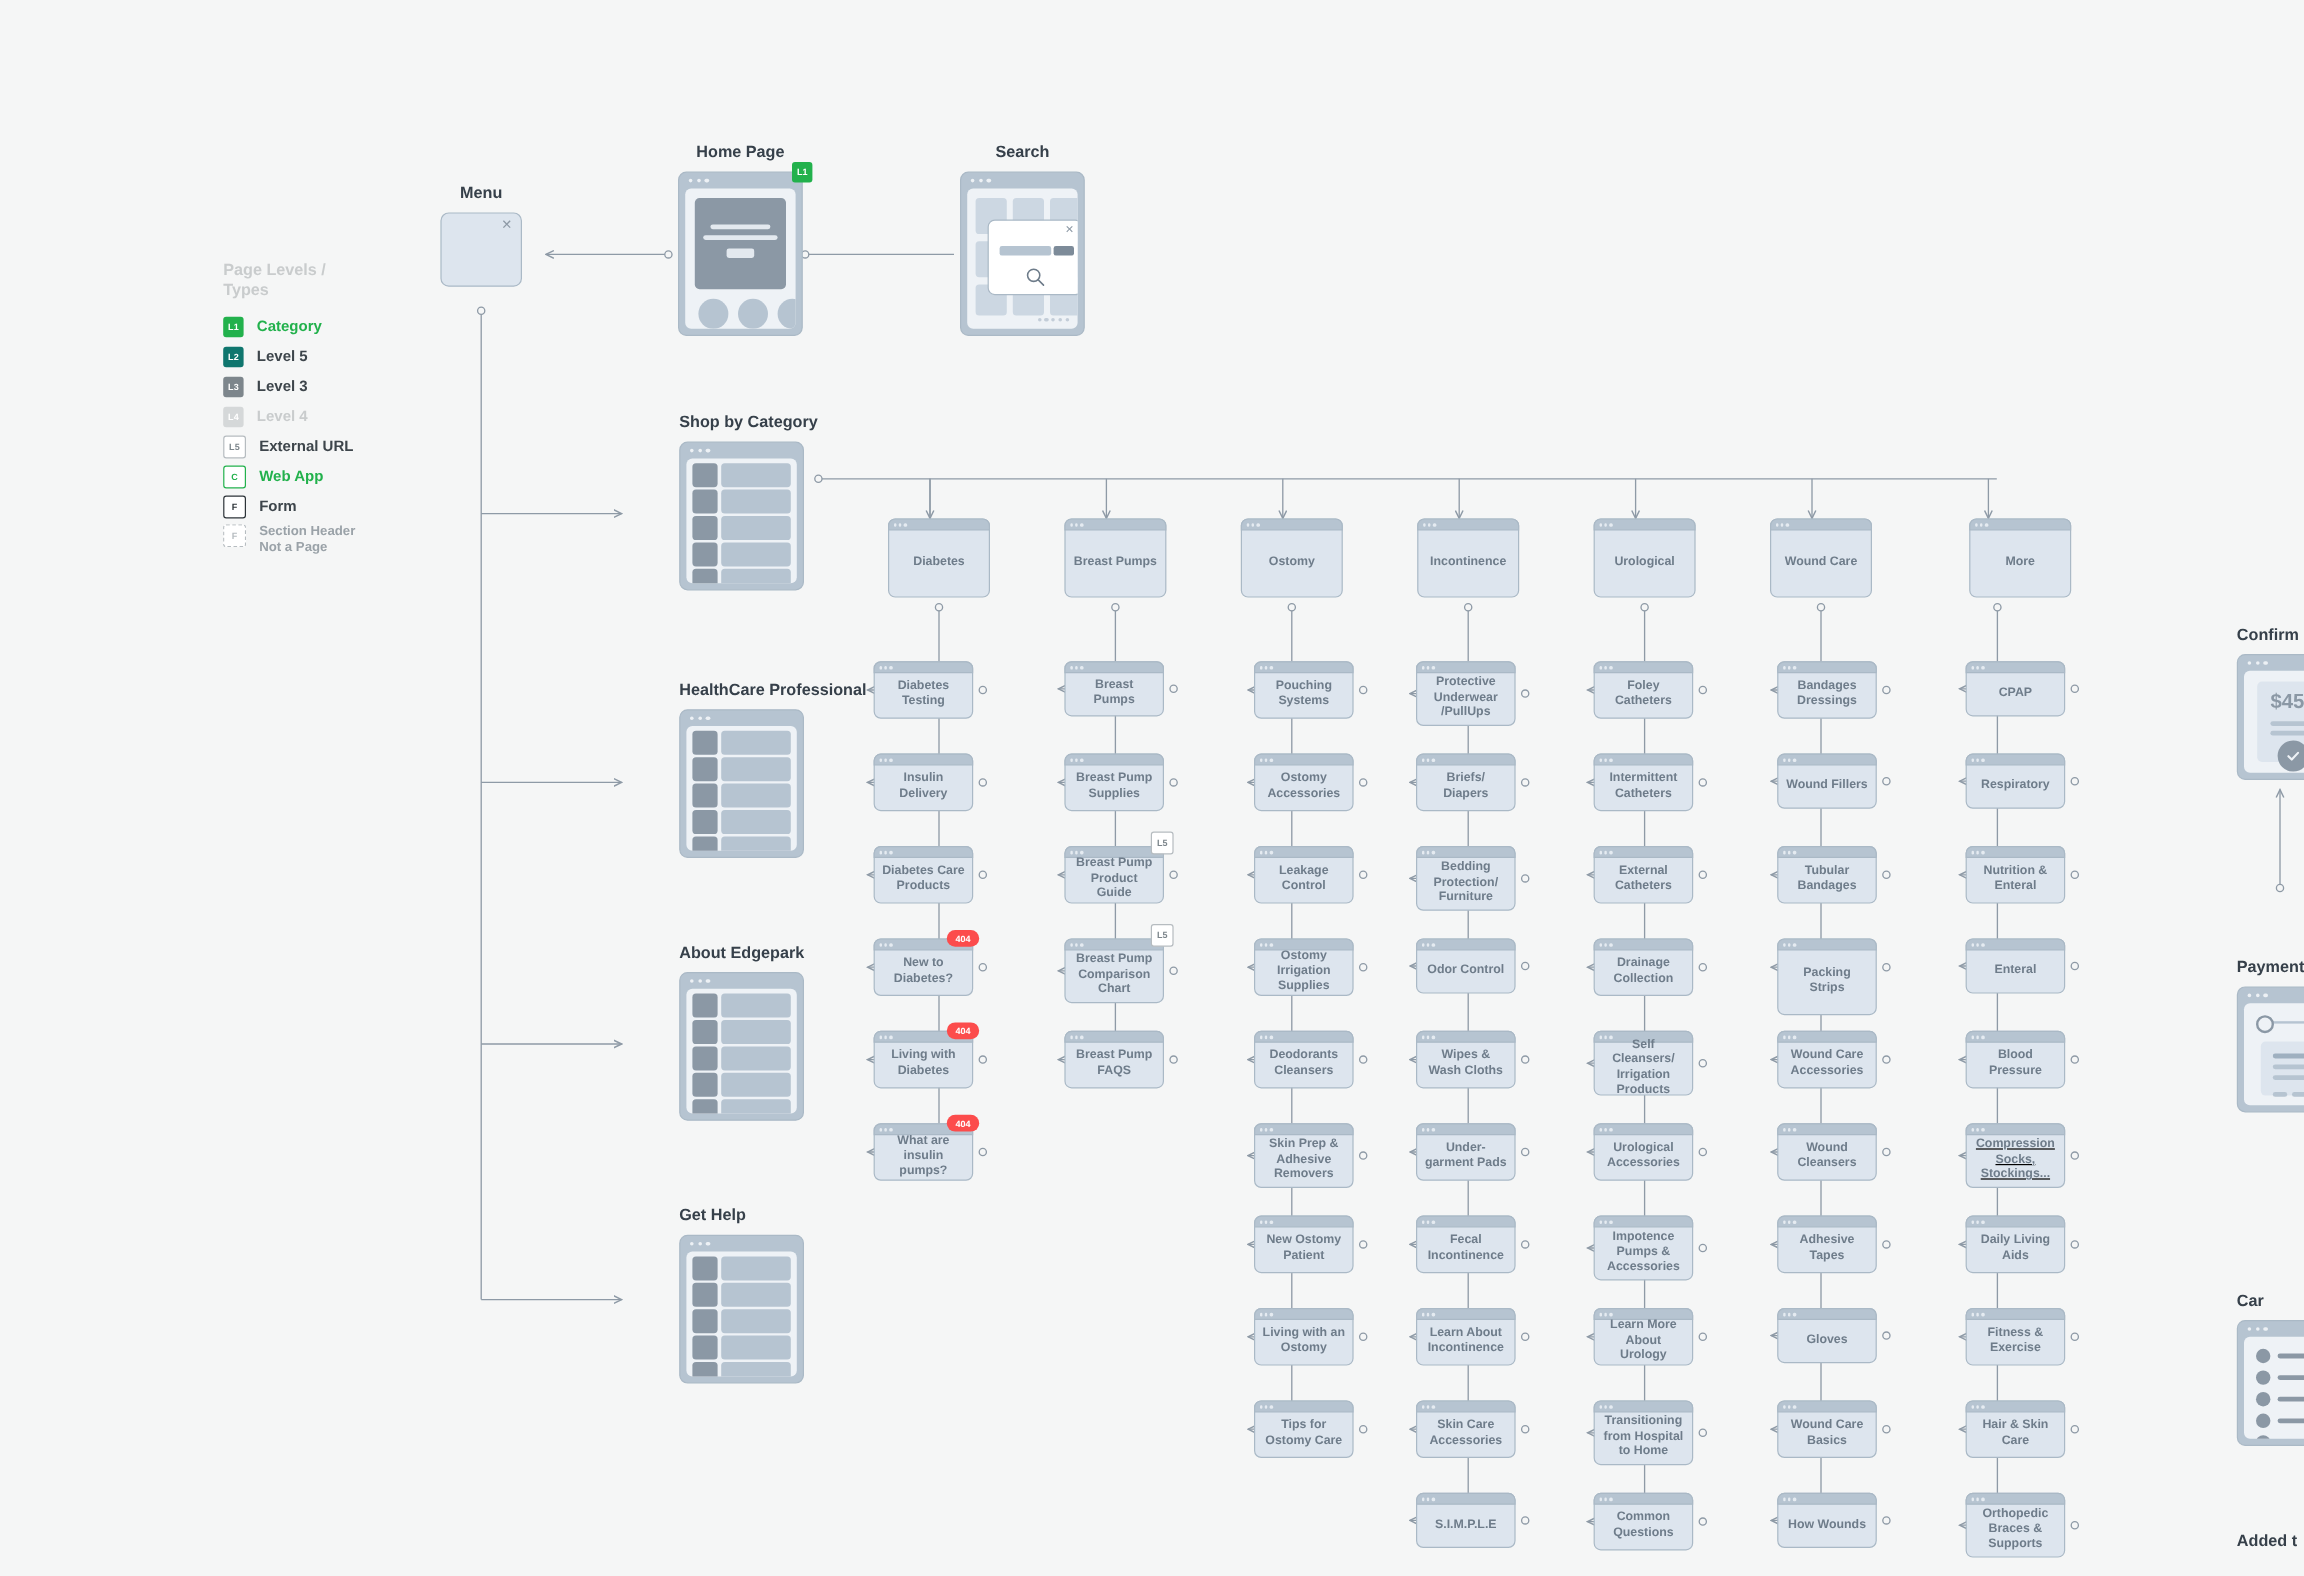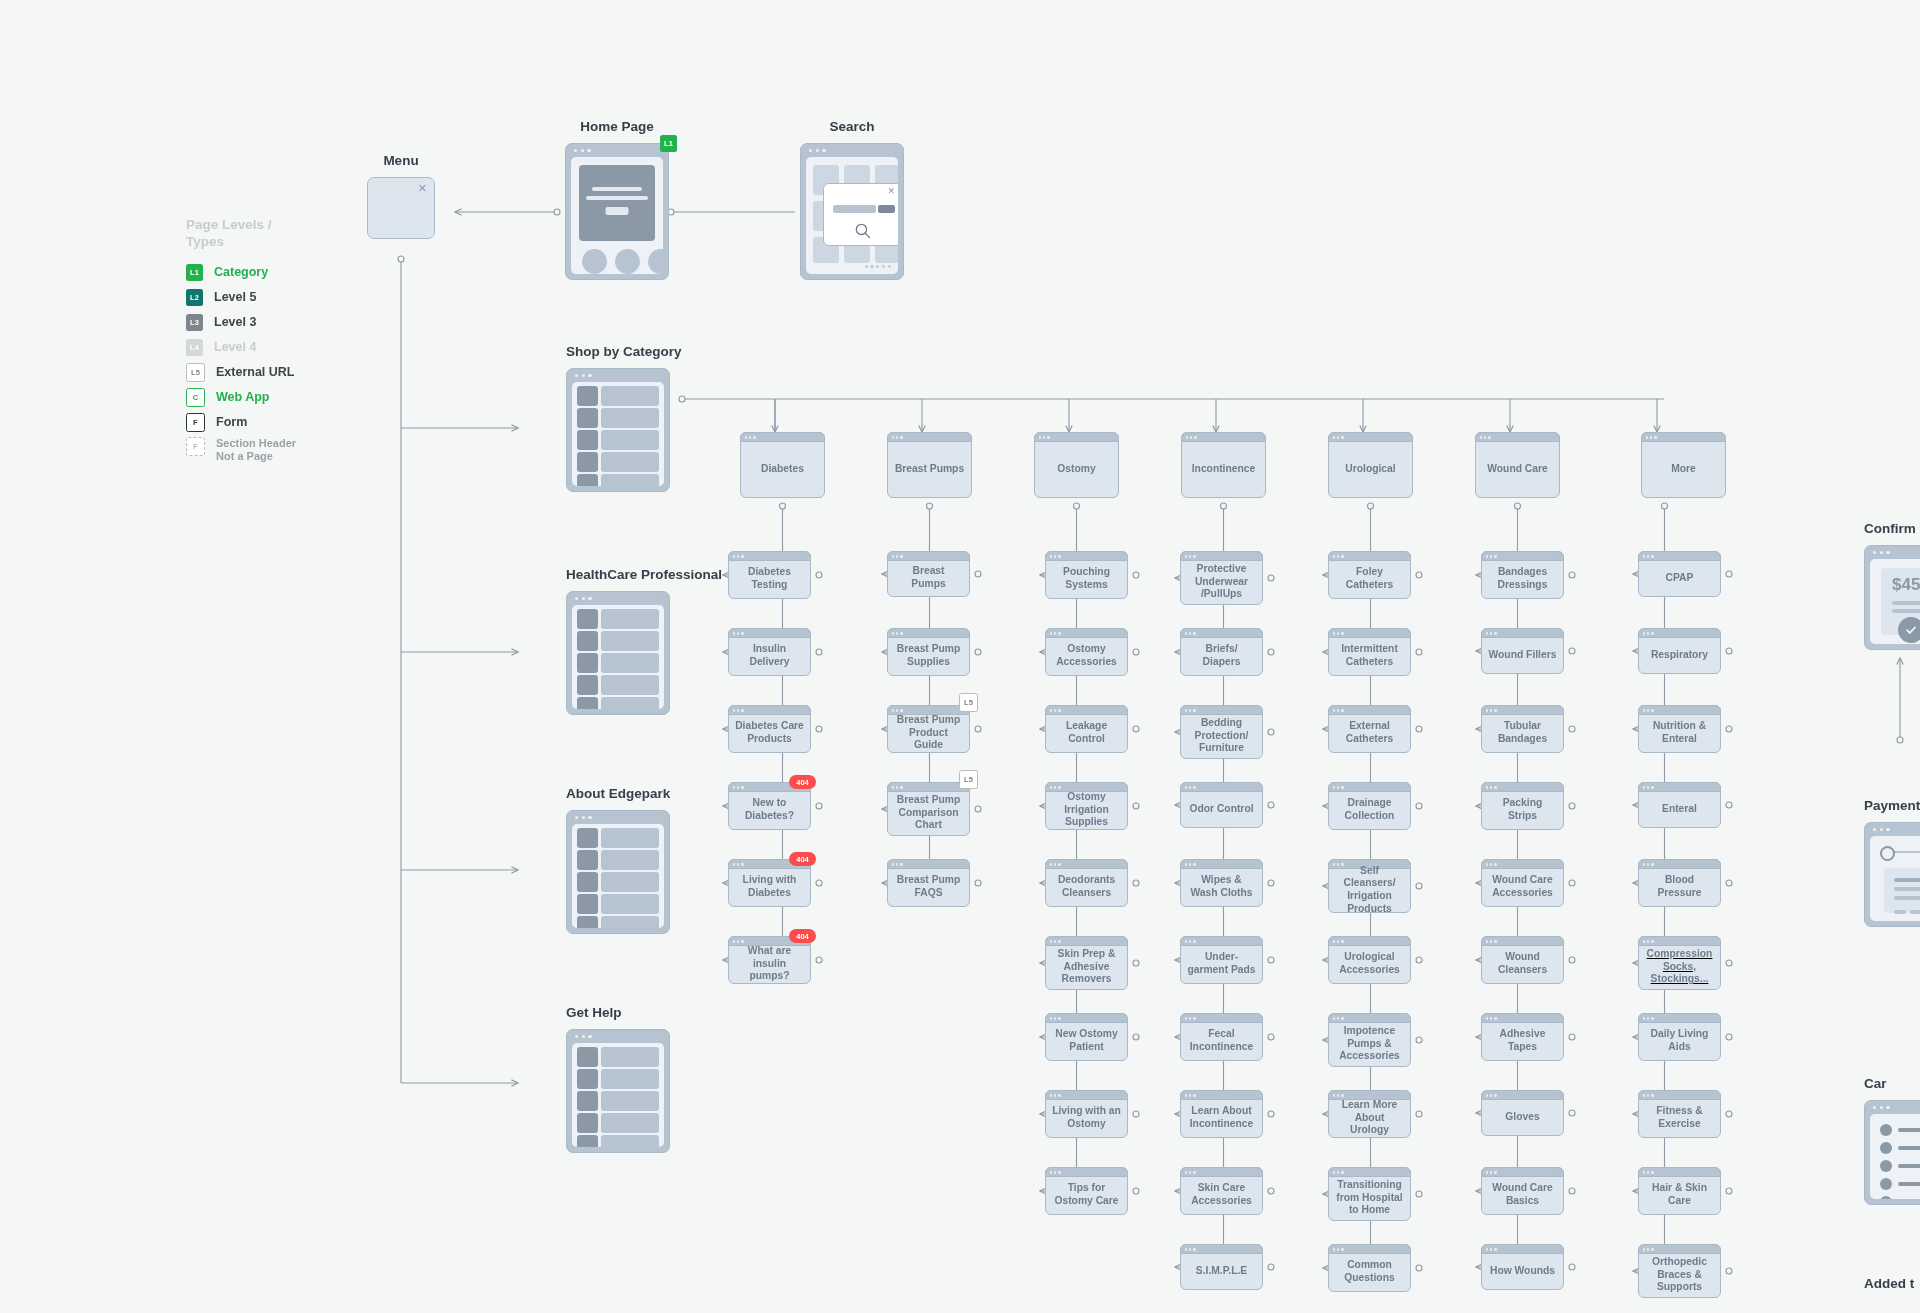--- a/index.html
+++ b/index.html
@@ -1067,21 +1067,21 @@
         <div class="card" style="width: 83px; height: 48px; position: relative;">
           <div class="bar">
             <i></i>
             <i></i>
             <i></i>
           </div>
           <div class="label">Tubular Bandages</div>
         </div>
       </div>
       <div class="node" style="left: 1481px; top: 782px;">
-        <div class="card" style="width: 83px; height: 48px; position: relative;">
+        <div class="card" style="width: 83px; height: 64px; position: relative;">
           <div class="bar">
             <i></i>
             <i></i>
             <i></i>
           </div>
           <div class="label">Packing Strips</div>
         </div>
       </div>
       <div class="node" style="left: 1481px; top: 859px;">
         <div class="card" style="width: 83px; height: 48px; position: relative;">

